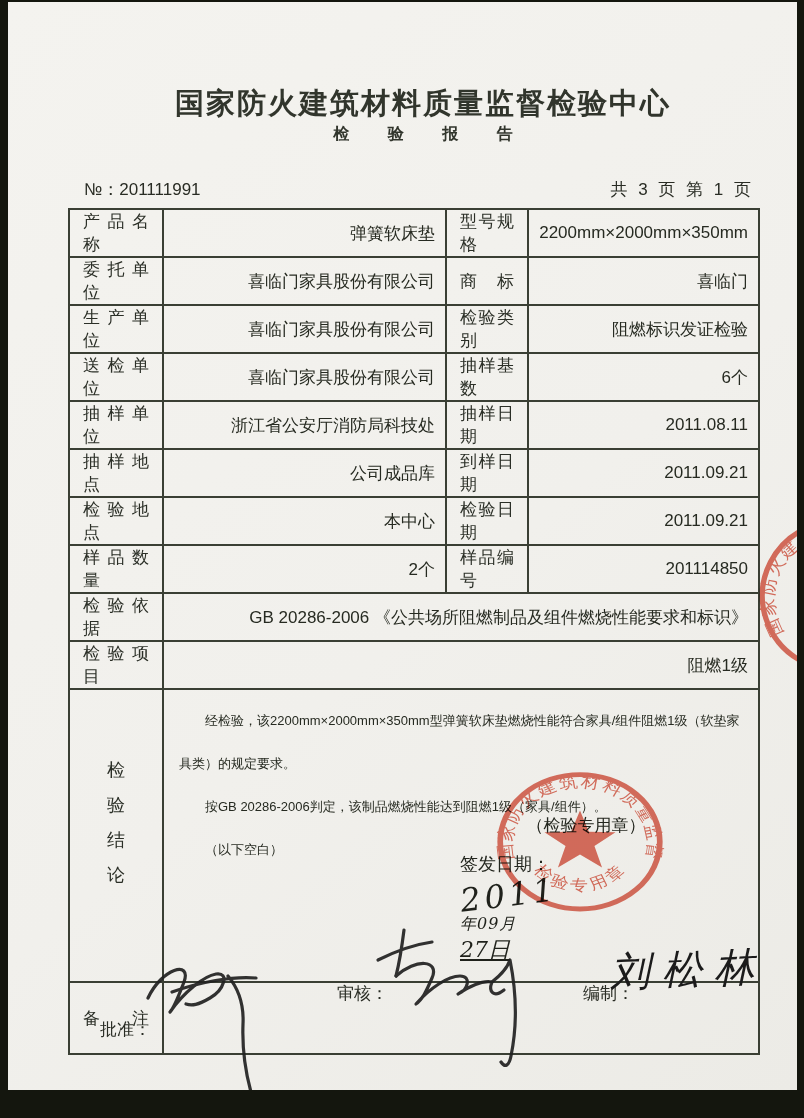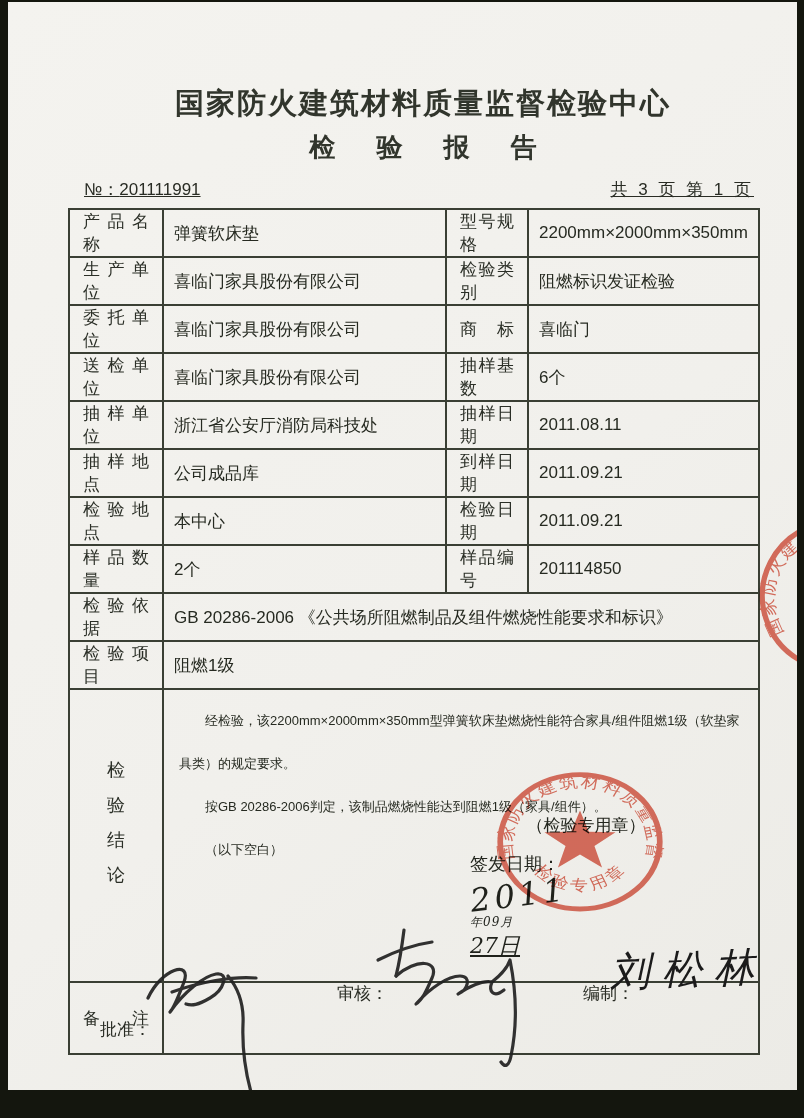--- a/index.html
+++ b/index.html
@@ -12,59 +12,59 @@
   .page{
     position:absolute;left:8px;top:2px;width:789px;height:1088px;
     background:linear-gradient(140deg,#f4f3ef 0%,#f1f0ec 55%,#ecebe6 100%);
     overflow:hidden;
   }
   .title{
     position:absolute;left:60px;top:82px;width:710px;text-align:center;
     font-size:29px;font-weight:bold;color:#31352c;letter-spacing:2px;
   }
   .subtitle{
-    position:absolute;left:60px;top:128px;width:710px;text-align:center;
-    font-size:26px;font-weight:bold;color:#31352c;letter-spacing:17px;text-indent:17px;
+    position:absolute;left:60px;top:122px;width:710px;text-align:center;
+    font-size:16px;font-weight:bold;color:#31352c;letter-spacing:17px;text-indent:17px;
   }
   .info-line{
     position:absolute;left:60px;top:176px;width:690px;
     display:flex;justify-content:space-between;align-items:center;
-    font-size:17px;color:#292c24;text-decoration:underline;
+    font-size:17px;color:#292c24;
   }
   .info-line .left{padding-left:16px;}
   .info-line .right{padding-right:4px;letter-spacing:3px;margin-left:29px;}
   table.report{
     position:absolute;left:60px;top:206px;width:690px;
     border-collapse:collapse;table-layout:fixed;
     font-size:17px;color:#262a21;border-radius:13px;
   }
   table.report td{border:2px solid #3a3f34;overflow:hidden;}
   td.lbl{
     text-align:justify;text-align-last:justify;
     padding:0 13px;color:#2b2f27;vertical-align:middle;
   }
-  td.val{padding:0 10px;vertical-align:middle;}
+  td.val{padding:0 10px;vertical-align:middle;text-align:right;}
   .concl-cell{vertical-align:top;position:relative;}
   .concl-text{padding:8px 12px 0 14px;line-height:43px;font-size:13px;}
   .concl-text p{margin:0;text-indent:2em;}
   .vlabel{
     display:flex;flex-direction:column;align-items:center;justify-content:center;
     gap:11px;height:100%;font-size:18px;color:#2b2f27;padding:34px 0 60px 0;box-sizing:border-box;
   }
   .seal-note{
     position:absolute;left:488px;top:812px;width:180px;text-align:center;
     font-size:17px;color:#23261e;z-index:3;
   }
   .sign-date{
     position:absolute;left:436px;top:850px;display:flex;align-items:baseline;
     font-size:18px;color:#23261e;z-index:3;white-space:nowrap;flex-direction:column;
   }
   .hand{font-family:"DejaVu Serif",serif;font-style:italic;color:#1f211b;}
   .hand-year{font-size:32px;margin-left:14px;display:inline-block;transform:rotate(-7deg);letter-spacing:4px;}
-  .hand-month{font-size:12px;margin-left:26px;letter-spacing:1px;text-align:right;}
+  .hand-month{font-size:16px;margin-left:16px;letter-spacing:1px;text-align:right;}
   .hand-day{font-size:22px;margin-left:2px;text-decoration:underline;}
   .stamp{position:absolute;z-index:4;mix-blend-mode:multiply;opacity:0.82;}
   .stamp-main{left:477px;top:759px;}
   .stamp-edge{left:740px;top:505px;transform:rotate(-18deg);}
   .footer-label{position:absolute;font-size:17px;color:#292c24;z-index:2;}
   .lab-approve{left:92px;top:1016px;}
   .lab-review{left:329px;top:980px;}
   .lab-prepare{left:575px;top:980px;}
   .prep-sig{
     position:absolute;left:602px;top:940px;font-size:40px;color:#1b1b1b;
@@ -97,30 +97,30 @@
         <col style="width:231px">
       </colgroup>
     <tbody>
         <tr style="height:38px">
       <td class="lbl">产品名称</td>
       <td class="val">弹簧软床垫</td>
       <td class="lbl">型号规格</td>
       <td class="val">2200mm×2000mm×350mm</td>
     </tr>
     <tr style="height:38px">
+      <td class="lbl">委托单位</td>
+      <td class="val">喜临门家具股份有限公司</td>
+      <td class="lbl">商 标</td>
+      <td class="val">喜临门</td>
+    </tr>
+    <tr style="height:38px">
       <td class="lbl">生产单位</td>
       <td class="val">喜临门家具股份有限公司</td>
       <td class="lbl">检验类别</td>
       <td class="val">阻燃标识发证检验</td>
-    </tr>
-    <tr style="height:38px">
-      <td class="lbl">委托单位</td>
-      <td class="val">喜临门家具股份有限公司</td>
-      <td class="lbl">商 标</td>
-      <td class="val">喜临门</td>
     </tr>
     <tr style="height:38px">
       <td class="lbl">送检单位</td>
       <td class="val">喜临门家具股份有限公司</td>
       <td class="lbl">抽样基数</td>
       <td class="val">6个</td>
     </tr>
     <tr style="height:38px">
       <td class="lbl">抽样单位</td>
       <td class="val">浙江省公安厅消防局科技处</td>

